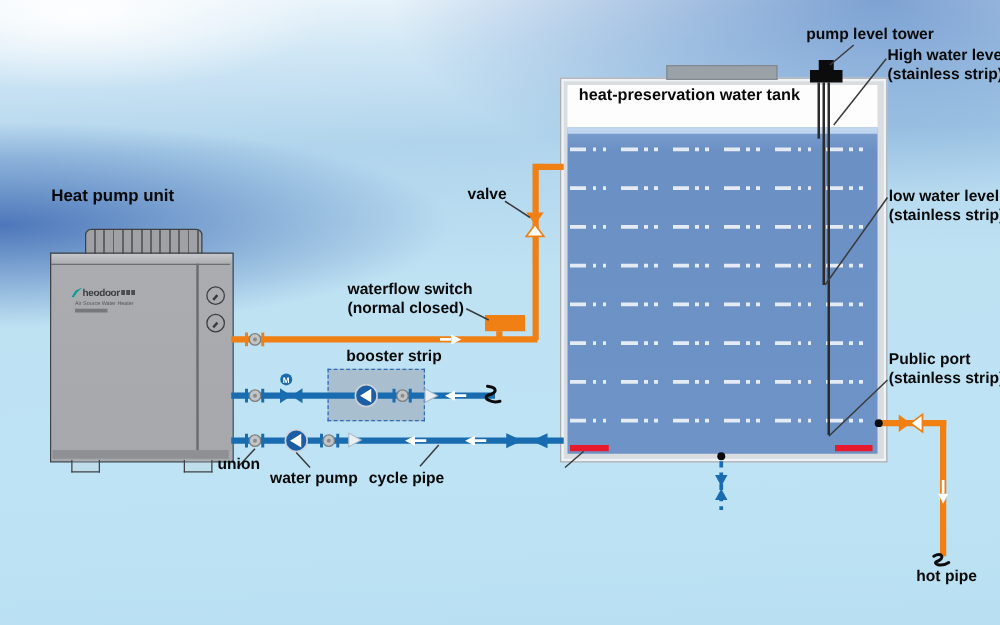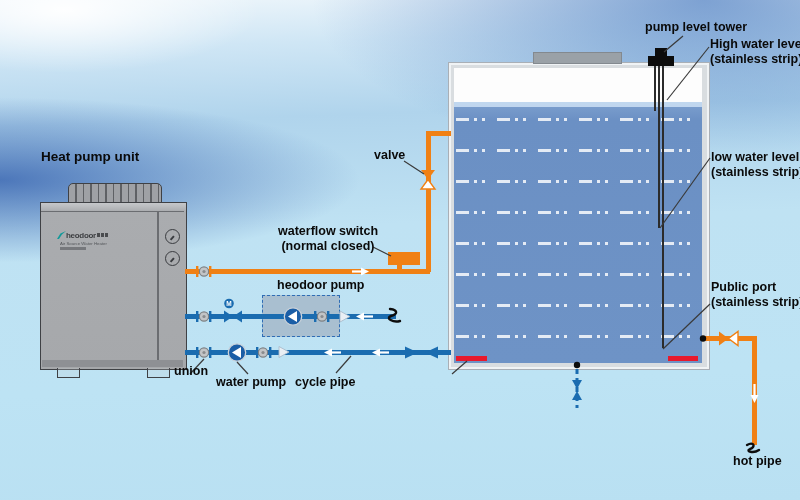--- a/index.html
+++ b/index.html
@@ -6,21 +6,21 @@
   #stage{position:relative;width:800px;height:500px;overflow:hidden;
     font-family:"Liberation Sans",sans-serif;
     background:
       radial-gradient(35% 18% at 8% 2%, rgba(255,255,255,.95), rgba(255,255,255,0) 70%),
       radial-gradient(60% 22% at 0% 36%, rgba(35,80,165,.72), rgba(35,80,165,0) 75%),
       radial-gradient(70% 45% at 88% 0%, rgba(60,110,185,.60), rgba(60,110,185,0) 70%),
       linear-gradient(178deg,#eef6fb 0%,#cfe6f5 10%,#b0d4ec 24%,#bfe2f3 45%,#bde3f4 75%,#b9e0f2 100%);
   }
   .abs{position:absolute;}
   .lbl{position:absolute;font-size:12.5px;font-weight:600;color:#0a0a0a;white-space:nowrap;z-index:6;line-height:14.5px;}
-  .ctr{text-align:center;}
+  .ctr{text-align:left;}
   
   .tank-frame{left:448px;top:62px;width:260px;height:306px;background:#d9dde0;border:1px solid #a9afb6;box-shadow:inset 0 0 0 2px #f0f3f5;z-index:1;}
   .tank-top{left:454px;top:68px;width:248px;height:34px;background:#fdfdfd;z-index:1;}
   .tank-water{left:454px;top:102px;width:248px;height:261px;background:linear-gradient(180deg,#7da0cf 0%,#6b90c4 7%,#6e93c6 100%);z-index:1;}
   .wrow{position:absolute;left:2px;right:2px;height:3px;
     background:repeating-linear-gradient(90deg, rgba(255,255,255,.82) 0 13px, rgba(255,255,255,0) 13px 18px, rgba(255,255,255,.82) 18px 21px, rgba(255,255,255,0) 21px 26px, rgba(255,255,255,.82) 26px 29px, rgba(255,255,255,0) 29px 41px);}
   .wsurface{position:absolute;left:0;right:0;top:0;height:5px;background:rgba(205,225,245,.85);}
   .tank-lid-bar{left:533px;top:52px;width:87px;height:10px;background:#9aa1a7;border:1px solid #83898f;z-index:2;}
   .wlt-cap-top{left:655px;top:48px;width:12px;height:9px;background:#0c0c0c;z-index:3;}
   .wlt-cap-bar{left:648px;top:56px;width:26px;height:10px;background:#0c0c0c;z-index:3;}
@@ -214,24 +214,25 @@
       <line x1="452" y1="374" x2="467" y2="361"></line>
     </g>
   </svg>
 
   <div class="lbl" style="left:41px;top:150px;font-size:13.5px">Heat pump unit</div>
   <div class="lbl" style="left:374px;top:148px">valve</div>
   <div class="lbl ctr" style="left:278px;top:224px;width:100px">
     <span>waterflow switch</span><br>
     <span>(normal closed)</span>
   </div>
-  <div class="lbl" style="left:277px;top:278px">heodoor pump</div>
+  <div class="lbl" style="left:277px;top:278px">booster strip</div>
   <div class="lbl" style="left:174px;top:364px">union</div>
   <div class="lbl" style="left:216px;top:375px">water pump</div>
   <div class="lbl" style="left:295px;top:375px">cycle pipe</div>
+  <div class="lbl" style="left:463px;top:69px;font-size:13px">heat-preservation water tank</div>
   <div class="lbl" style="left:645px;top:20px">pump level tower</div>
   <div class="lbl" style="left:710px;top:37px">
     <span>High water level</span><br>
     <span>(stainless strip)</span>
   </div>
   <div class="lbl" style="left:711px;top:150px">
     <span>low water level</span><br>
     <span>(stainless strip)</span>
   </div>
   <div class="lbl" style="left:711px;top:280px">

